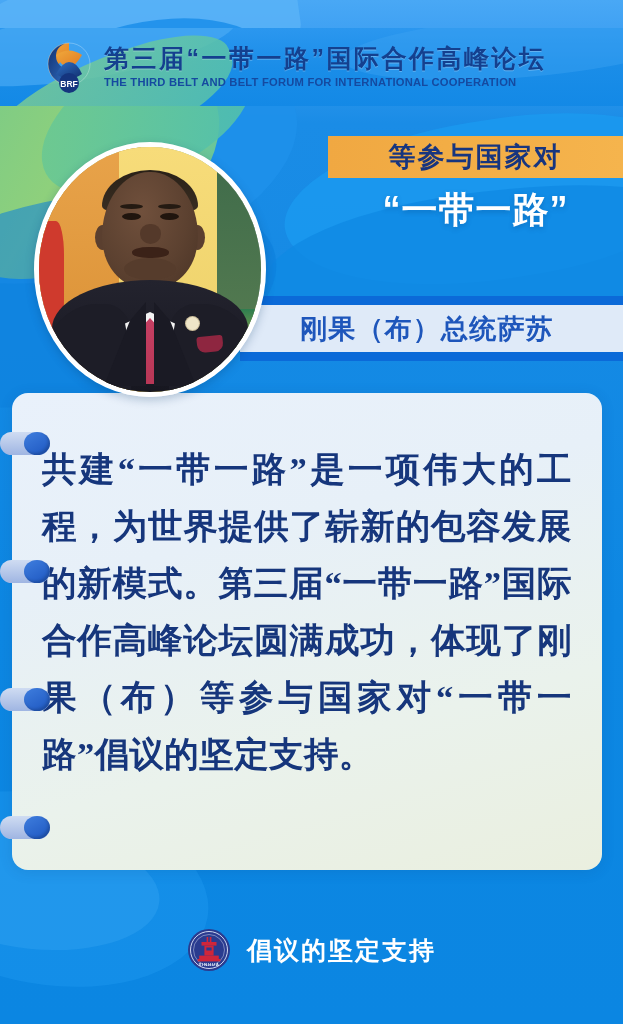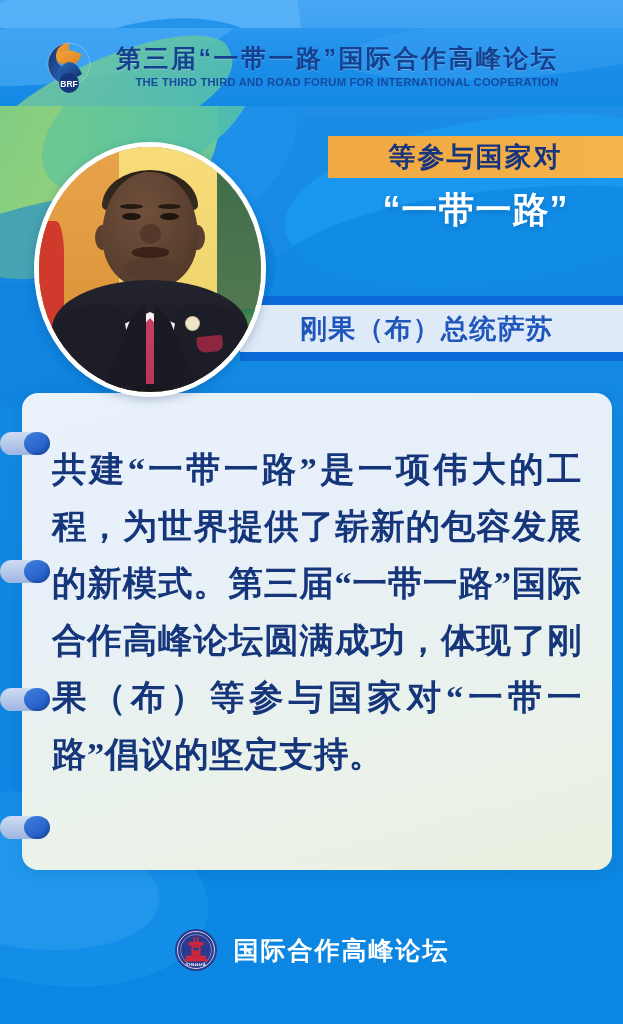--- a/index.html
+++ b/index.html
@@ -78,21 +78,21 @@
   }
   .header .hdr-wave2 {
     position:absolute; left:-60px; top:-20px; width:300px; height:70px;
     background:#49a9f4; border-radius:50%; transform:rotate(-10deg); opacity:.7;
   }
   .header .hdr-wave3 {
     position:absolute; right:-60px; top:-10px; width:340px; height:60px;
     background:#3ba1f2; border-radius:50%; transform:rotate(-4deg); opacity:.45;
   }
   .brf-logo { position:relative; width:58px; height:58px; margin-left:40px; flex:0 0 auto; z-index:3; }
-  .hdr-text { position:relative; z-index:3; margin-left:18px;text-align:right; }
+  .hdr-text { position:relative; z-index:3; margin-left:6px; }
   .hdr-cn {
     font-size:25px; font-weight:bold; color:#14408f;
     letter-spacing:2.5px; line-height:1.15;
     white-space:nowrap;
     text-shadow:0 1px 0 rgba(255,255,255,.25);
   }
   .hdr-en {
     font-size:11.2px; font-weight:bold; color:#154aa0;
     letter-spacing:.22px; line-height:1.3; margin-top:2px;
     white-space:nowrap;
@@ -223,21 +223,21 @@
   .p-eyeR { position:absolute; left:50%; margin-left:10px; bottom:172px; width:19px; height:7px; background:#20150e; border-radius:50%; }
   .p-browL { position:absolute; left:50%; margin-left:-30px; bottom:183px; width:23px; height:5px; background:#241a12; border-radius:50%; }
   .p-browR { position:absolute; left:50%; margin-left:8px; bottom:183px; width:23px; height:5px; background:#241a12; border-radius:50%; }
   .p-nose { position:absolute; left:50%; margin-left:-10px; bottom:148px; width:21px; height:20px; background:#54392a; border-radius:46% 46% 50% 50%; }
   .p-mouth { position:absolute; left:50%; margin-left:-18px; bottom:134px; width:37px; height:11px; background:#3b2218; border-radius:46%; }
   .p-teeth { position:absolute; left:50%; margin-left:-13px; bottom:137px; width:26px; height:5px; background:#e6dccf; border-radius:40%; }
   .p-chin { position:absolute; left:50%; margin-left:-26px; bottom:112px; width:52px; height:22px; background:#563c2c; border-radius:50%; }
 
   
   .quote-card {
-    position:absolute; left:22px; top:393px; width:590px; height:477px;
+    position:absolute; left:12px; top:393px; width:590px; height:477px;
     background:linear-gradient(165deg,#e9f1fb 0%,#e7f0f8 32%,#eaf2ec 68%,#eaefdf 100%);
     border-radius:16px;
     z-index:4;
     box-shadow:0 2px 14px rgba(6,52,106,.12);
   }
   .quote-text {
     position:absolute; left:30px; top:48px; width:530px;
     font-family:"Liberation Serif", serif;
     font-size:34.5px; line-height:57px;
     color:#16367c; font-weight:bold;
@@ -310,21 +310,21 @@
         <circle cx="29" cy="26" r="21" fill="none" stroke="#ffffff" stroke-width="0.8" opacity="0.35"></circle>
         <path d="M16 17 q13 -9 26 0 q-7 12 -13 12 q-8 0 -13 -12 Z" fill="url(#gOr)"></path>
         <path d="M42 36 q-13 9 -26 0 q7 -12 13 -12 q8 0 13 12 Z" fill="url(#gBl)"></path>
         <circle cx="29" cy="45" r="10" fill="#15357e"></circle>
         <text x="29" y="48.5" font-family="Liberation Sans, sans-serif" font-size="8.5" font-weight="bold" fill="#ffffff" text-anchor="middle">BRF</text>
       </svg>
     </div>
 
     <div class="hdr-text">
       <div class="hdr-cn">第三届“一带一路”国际合作高峰论坛</div>
-      <div class="hdr-en">THE THIRD THIRD AND ROAD FORUM FOR INTERNATIONAL COOPERATION</div>
+      <div class="hdr-en">THE THIRD BELT AND BELT FORUM FOR INTERNATIONAL COOPERATION</div>
     </div>
   </div>
 
   <div class="orange-banner">
     <span>等参与国家对</span>
   </div>
 
   <div class="big-title">
     <span>“一带一路”</span>
   </div>
@@ -401,16 +401,16 @@
         <rect x="19.6" y="9" width="1.6" height="5" fill="#d0263a"></rect>
         <rect x="22.8" y="9" width="1.6" height="5" fill="#d0263a"></rect>
         <rect x="14.5" y="14" width="15" height="3.6" fill="#d0263a"></rect>
         <rect x="17.4" y="17.6" width="9.2" height="10" fill="#d0263a"></rect>
         <rect x="19.4" y="19.5" width="5.2" height="3" fill="#2a3b8f"></rect>
         <rect x="12.2" y="27.6" width="19.6" height="3.4" fill="#d0263a"></rect>
         <rect x="10.6" y="31" width="22.8" height="2.4" fill="#d0263a"></rect>
         <text x="22" y="37.6" font-family="Liberation Sans, sans-serif" font-size="4.4" font-weight="bold" fill="#e8ecf8" text-anchor="middle" letter-spacing="0.7">XINHUA</text>
       </svg>
     </div>
-    <div class="footer-text">国际合作高峰论坛</div>
+    <div class="footer-text">倡议的坚定支持</div>
   </div>
 
 </div>
 
 </body></html>

